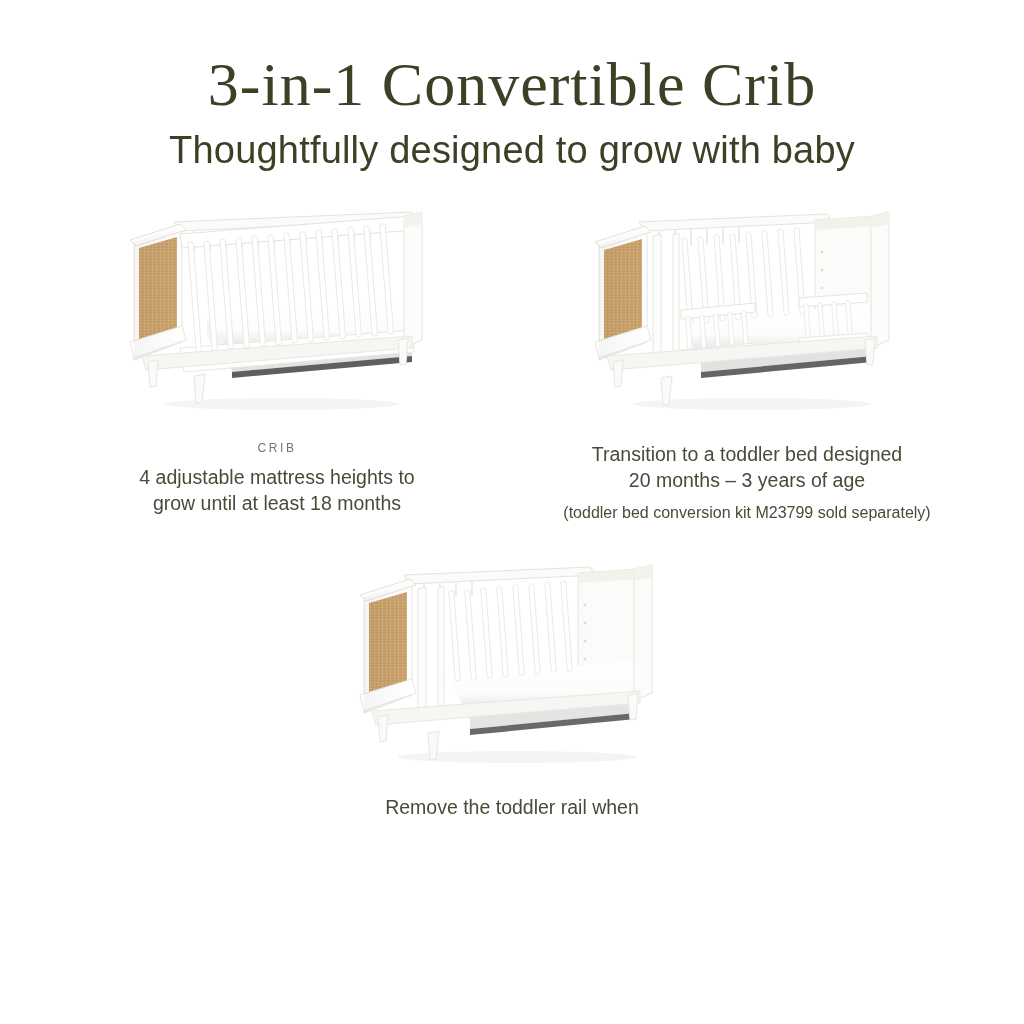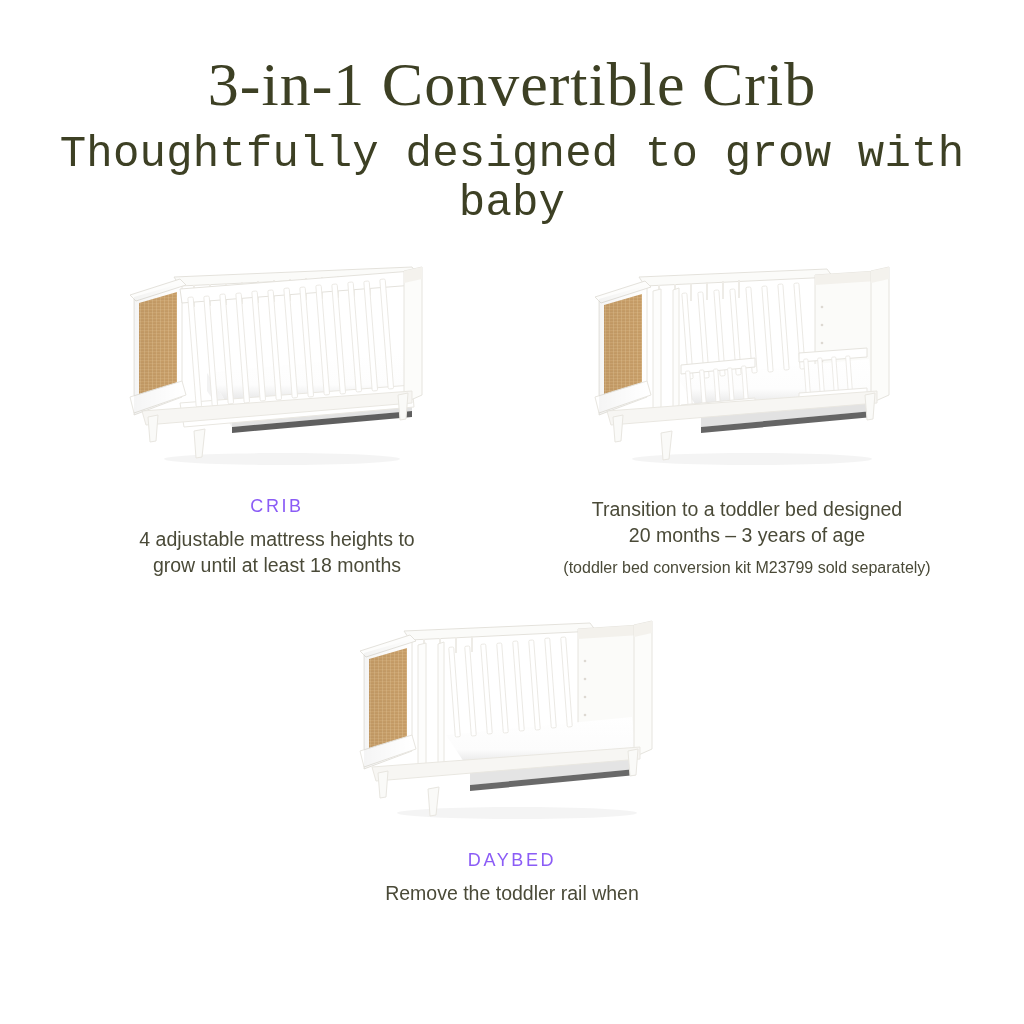--- a/index.html
+++ b/index.html
@@ -18,22 +18,22 @@
   .title{
     font-family:"Liberation Serif", serif;
     font-size:62px;
     line-height:1.04;
     color:#3d4024;
     letter-spacing:1px;
     font-weight:400;
     margin:0;
   }
   .subtitle{
-    font-family:Liberation Mono, monospace;
-    font-size:44px;
+    font-family:Liberation Sans, sans-serif;
+    font-size:38px;
     line-height:1.1;
     color:#3d4024;
     font-weight:400;
     margin:14px 0 0 0;
     letter-spacing:0.2px;
   }
 
   
   .row{
     display:flex;
@@ -55,23 +55,23 @@
     height:225px;
     display:block;
   }
   .art-wide{width:340px;height:225px;}
 
   .caption{
     text-align:center;
     margin-top:26px;
   }
   .cap-title{
-    font-size:18px;
+    font-size:12px;
     letter-spacing:2.6px;
-    color:#8b5cf6;
+    color:#737373;
     margin:0 0 9px 0;
     font-weight:400;
   }
   .cap-line{
     font-size:19.5px;
     line-height:1.34;
     color:#4a4a38;
     margin:0;
     white-space:nowrap;
   }
@@ -375,20 +375,19 @@
         <path d="M30,168 L298,148 L298,160 L34,182 Z" fill="#f7f6f3" stroke="#e9e7e1" stroke-width="1"></path>
 
         <path d="M36,174 L46,172 L44,198 L38,199 Z" fill="#fafaf8" stroke="#e8e6e0" stroke-width="1"></path>
         <path d="M86,190 L97,188 L94,216 L88,217 Z" fill="#fafaf8" stroke="#e8e6e0" stroke-width="1"></path>
         <path d="M286,152 L296,150 L294,176 L288,177 Z" fill="#fafaf8" stroke="#e8e6e0" stroke-width="1"></path>
 
         <path d="M22,54 L70,40 L70,152 L22,170 Z" fill="url(#shC)" opacity=".4"></path>
       </svg>
 
       <div class="caption">
-        <p class="cap-title">DAYBED</p>
         <p class="cap-line">Remove the toddler rail when</p>
       </div>
     </div>
 
   </div>
 
 </div>
 
 </body></html>

